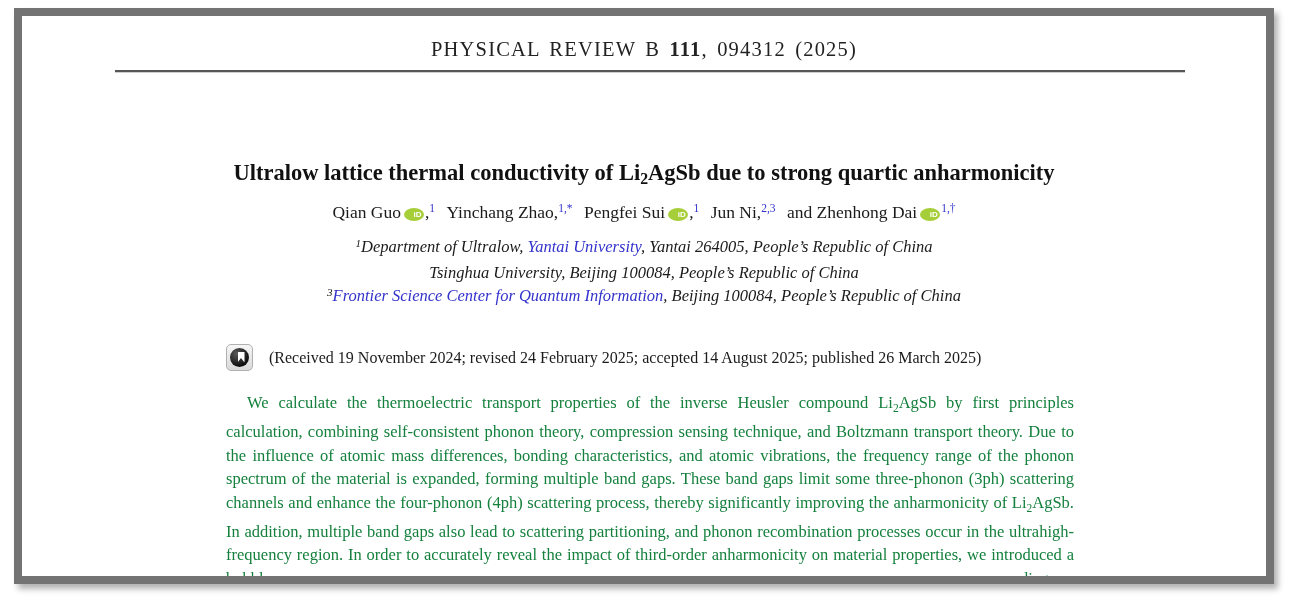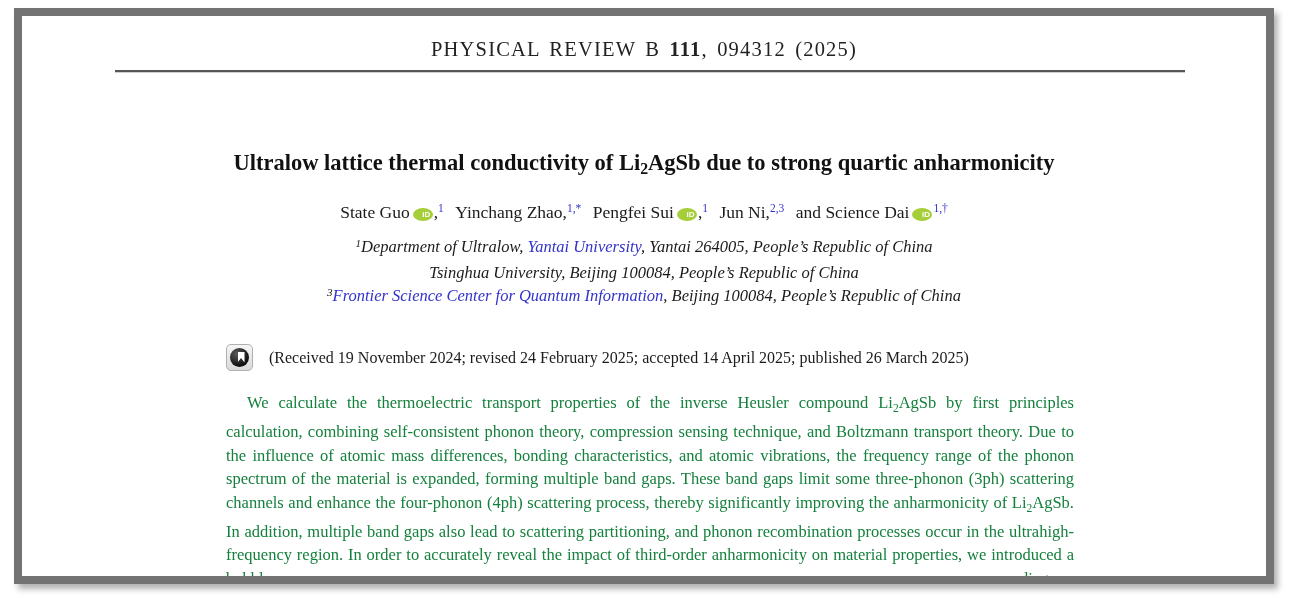--- a/index.html
+++ b/index.html
@@ -94,39 +94,39 @@
 <div class="page-card">
 
   <div class="journal-header">
     <span>PHYSICAL REVIEW B</span>
     <span> </span>
     <span class="vol">111</span><span>, 094312 (2025)</span>
   </div>
 
   <div class="header-rule"></div>
 
-  <h1 class="paper-title" style="margin:0;">
+  <h1 class="paper-title" style="margin:10px;">
     <span>Ultralow lattice thermal conductivity of Li</span><span class="subs">2</span><span>AgSb due to strong quartic anharmonicity</span>
   </h1>
 
   <div class="author-line">
     <span class="author">
-      <span>State Guo</span><span class="orcid-badge">iD</span><span>,</span><span class="sup sup-blue">1</span>
+      <span>Qian Guo</span><span class="orcid-badge">iD</span><span>,</span><span class="sup sup-blue">1</span>
     </span>
     <span class="author">
       <span>Yinchang Zhao</span><span>,</span><span class="sup sup-blue">1,*</span>
     </span>
     <span class="author">
       <span>Pengfei Sui</span><span class="orcid-badge">iD</span><span>,</span><span class="sup sup-blue">1</span>
     </span>
     <span class="author">
       <span>Jun Ni</span><span>,</span><span class="sup sup-blue">2,3</span>
     </span>
     <span class="author">
-      <span>and Science Dai</span><span class="orcid-badge">iD</span><span></span><span class="sup sup-blue">1,†</span>
+      <span>and Zhenhong Dai</span><span class="orcid-badge">iD</span><span></span><span class="sup sup-blue">1,†</span>
     </span>
   </div>
 
   <div class="affiliations">
     <div>
       <span class="aff-sup">1</span><span>Department of Ultralow, </span><span class="aff-link">Yantai University</span><span>, Yantai 264005, People’s Republic of China</span>
     </div>
     <div>
       <span>Tsinghua University, Beijing 100084, People’s Republic of China</span>
     </div>
@@ -134,20 +134,20 @@
       <span class="aff-sup">3</span><span class="aff-link">Frontier Science Center for Quantum Information</span><span>, Beijing 100084, People’s Republic of China</span>
     </div>
   </div>
 
   <div class="received-row">
     <span class="crossmark">
       <span class="crossmark-circle">
         <span class="crossmark-bookmark"></span>
       </span>
     </span>
-    <span class="received-text">(Received 19 November 2024; revised 24 February 2025; accepted 14 April 2025; published 26 March 2025)</span>
+    <span class="received-text">(Received 19 November 2024; revised 24 February 2025; accepted 14 August 2025; published 26 March 2025)</span>
   </div>
 
   <div class="abstract">
     <p><span>We calculate the thermoelectric transport properties of the inverse Heusler compound Li</span><span class="subs">2</span><span>AgSb by first principles calculation, combining self-consistent phonon theory, compression sensing technique, and Boltzmann transport theory. Due to the influence of atomic mass differences, bonding characteristics, and atomic vibrations, the frequency range of the phonon spectrum of the material is expanded, forming multiple band gaps. These band gaps limit some three-phonon (3ph) scattering channels and enhance the four-phonon (4ph) scattering process, thereby significantly improving the anharmonicity of Li</span><span class="subs">2</span><span>AgSb. In addition, multiple band gaps also lead to scattering partitioning, and phonon recombination processes occur in the ultrahigh-frequency region. In order to accurately reveal the impact of third-order anharmonicity on material properties, we introduced a bubble diagram</span></p>
   </div>
 
 </div>
 
 </body></html>

